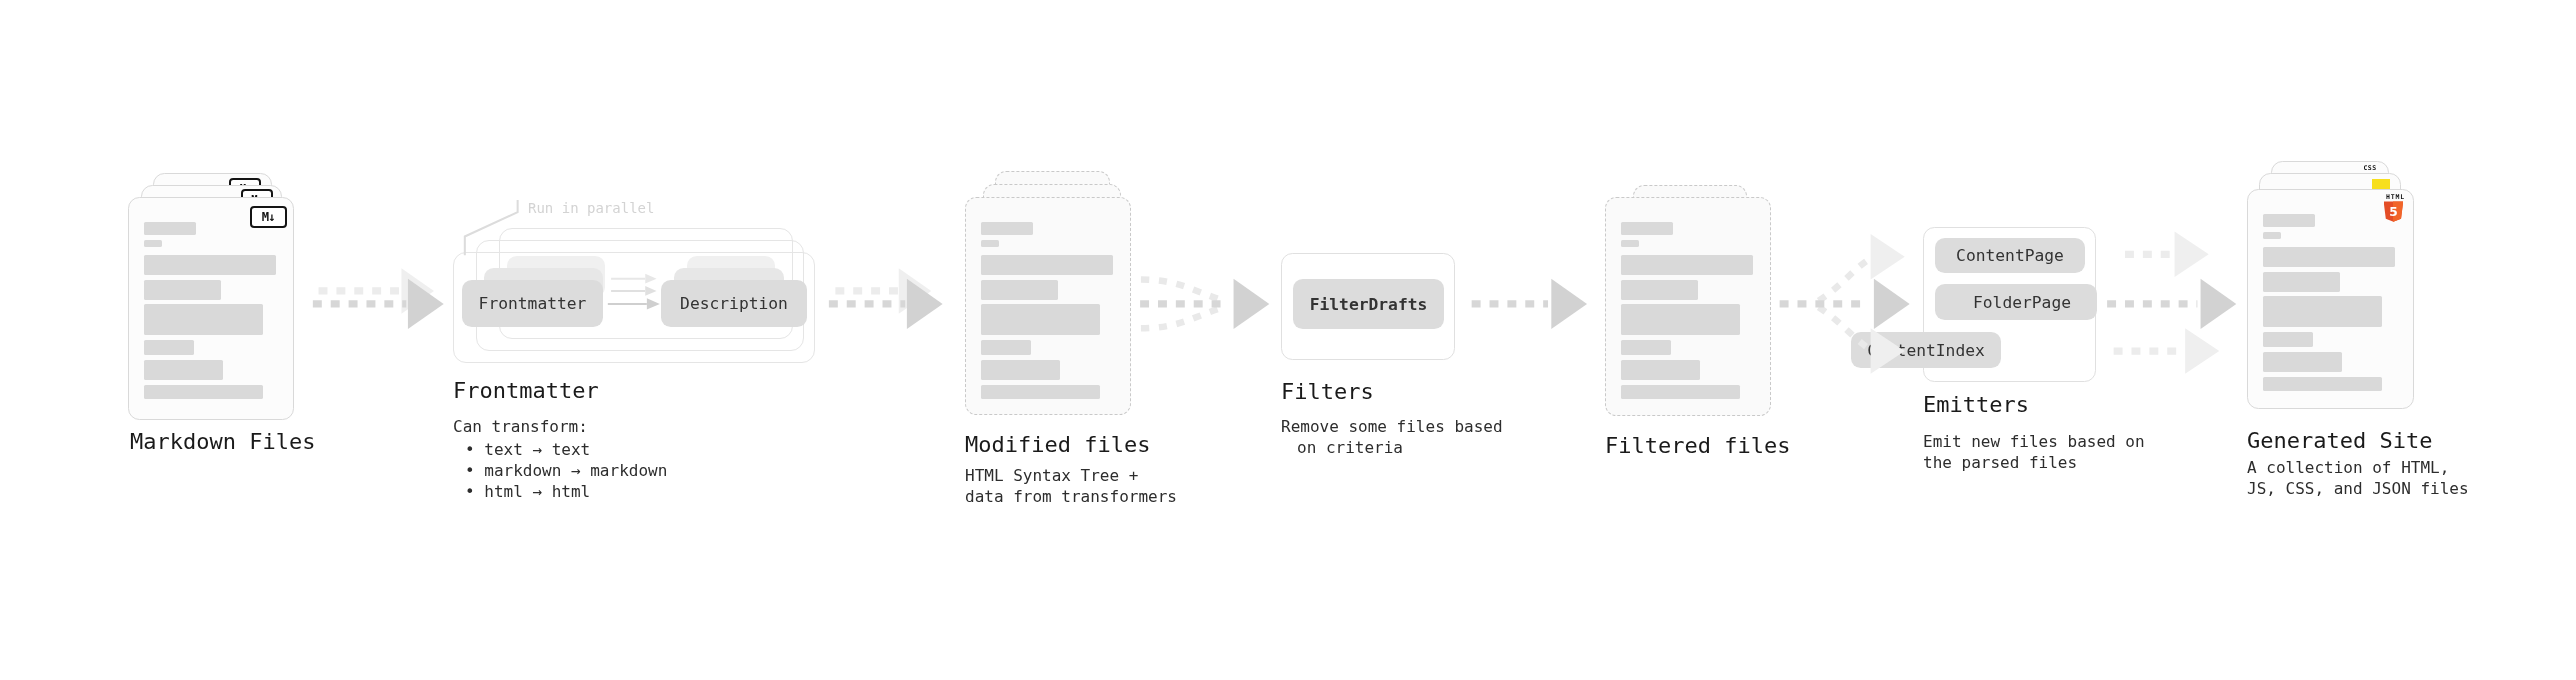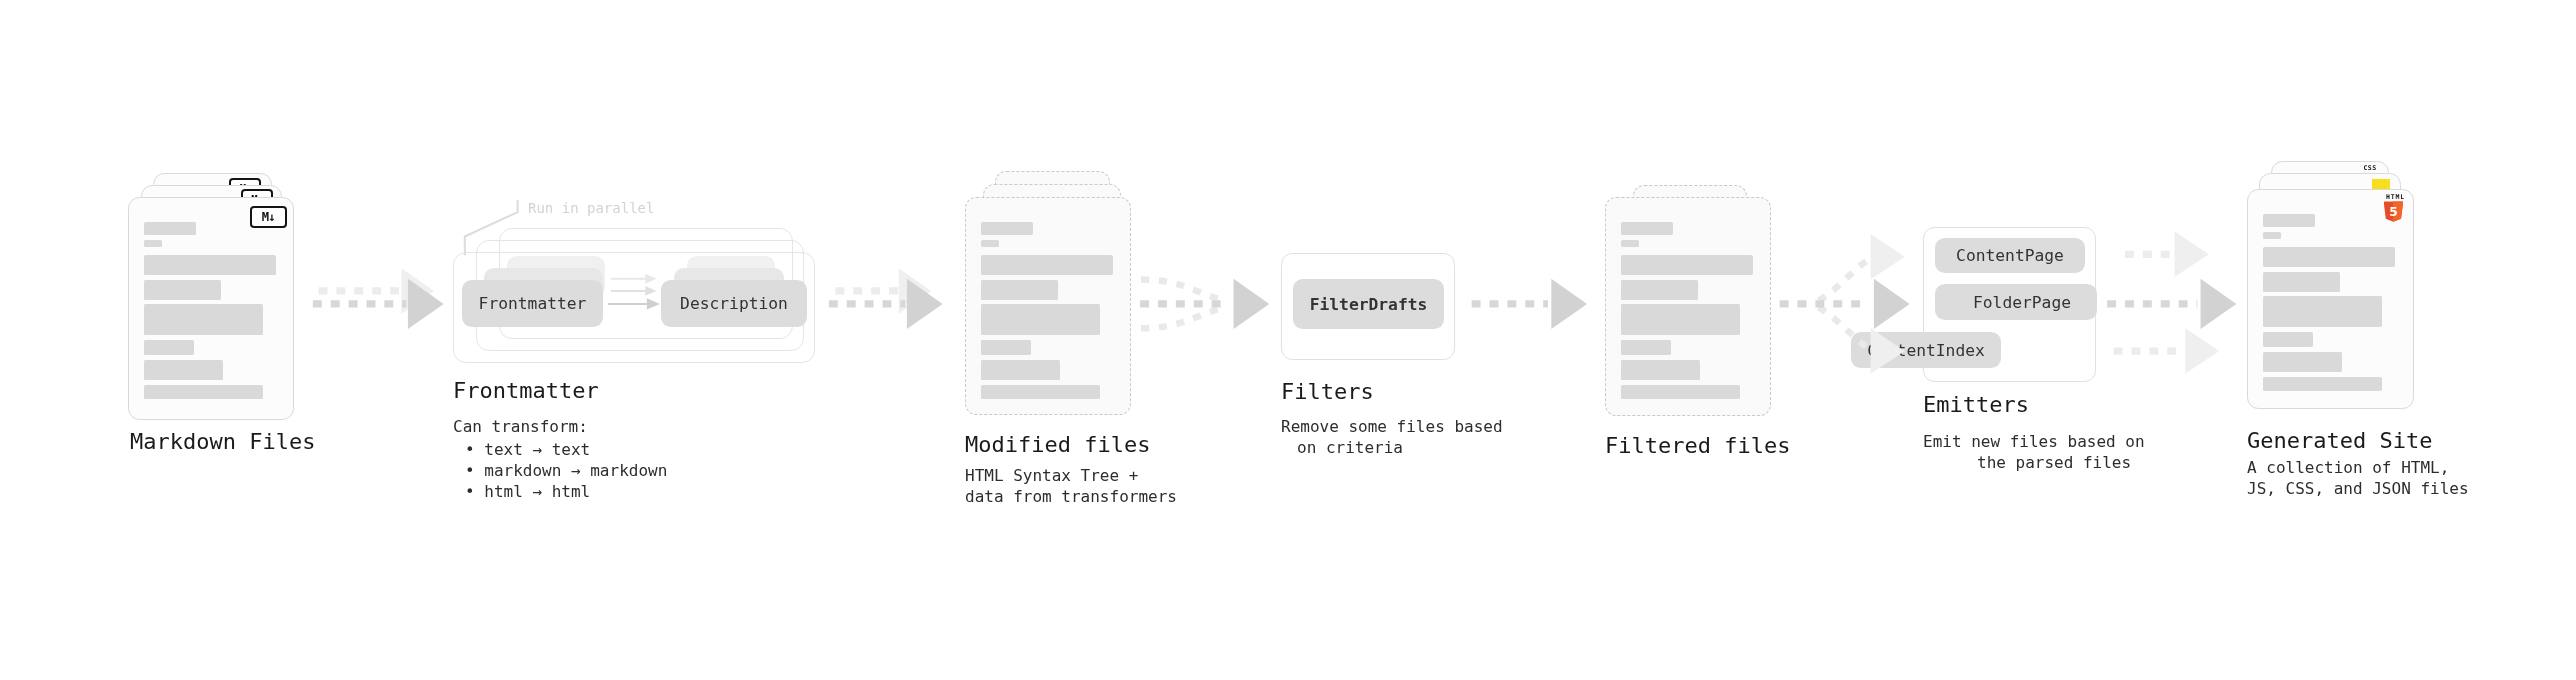--- a/index.html
+++ b/index.html
@@ -145,21 +145,21 @@
     </div>
   </div>
   <div class="label" style="left:1605px;top:433px;">Filtered files</div>
 
   <div class="obox" style="left:1923px;top:227px;width:173px;height:155px;"></div>
   <div class="pill" style="left:1935px;top:238px;width:150px;height:35px;">ContentPage</div>
   <div class="pill" style="left:1935px;top:284px;width:150px;height:36px;padding-left:12px;">FolderPage</div>
   <div class="pill" style="left:1851px;top:332px;width:150px;height:36px;">ContentIndex</div>
   <div class="label" style="left:1923px;top:392px;">Emitters</div>
   <div class="desc" style="left:1923px;top:431px;">Emit new files based on</div>
-  <div class="desc" style="left:1977px;top:452px;text-align:right;">the parsed files</div>
+  <div class="desc" style="left:1923px;top:452px;text-align:right;">the parsed files</div>
 
   <div>
     <div class="card solid" style="left:2271px;top:161px;width:118px;height:228px;">
       <div class="cssbadge" style="right:6.5px;top:3.3px;">
         <span class="txt">CSS</span>
         <div class="bar"></div>
       </div>
     </div>
     <div class="card solid" style="left:2259px;top:173px;width:142px;height:228px;">
       <div class="jsbadge" style="right:9.8px;top:4.9px;"></div>

